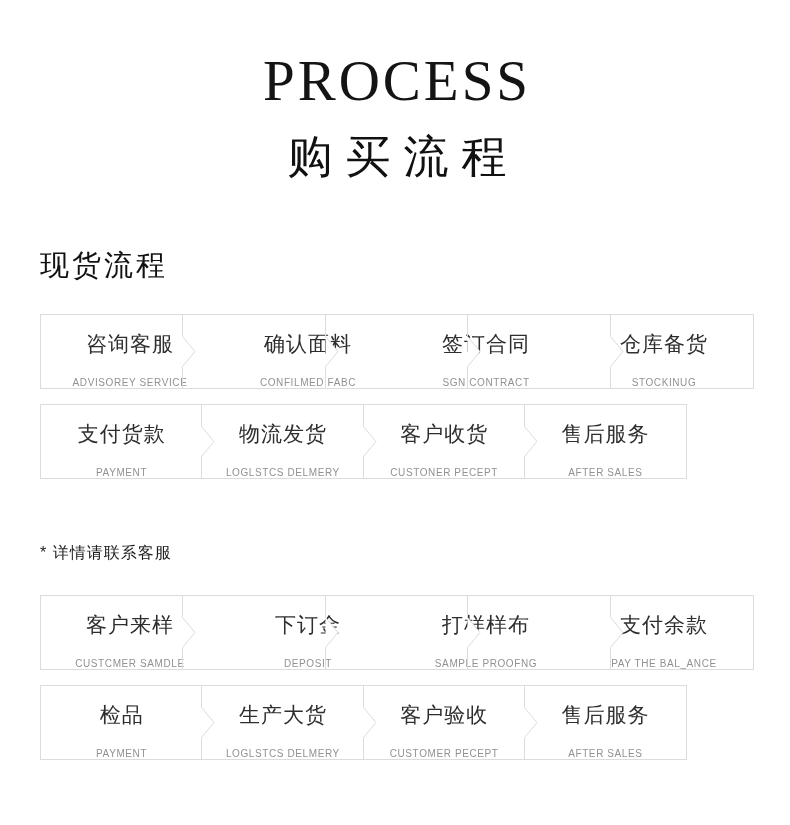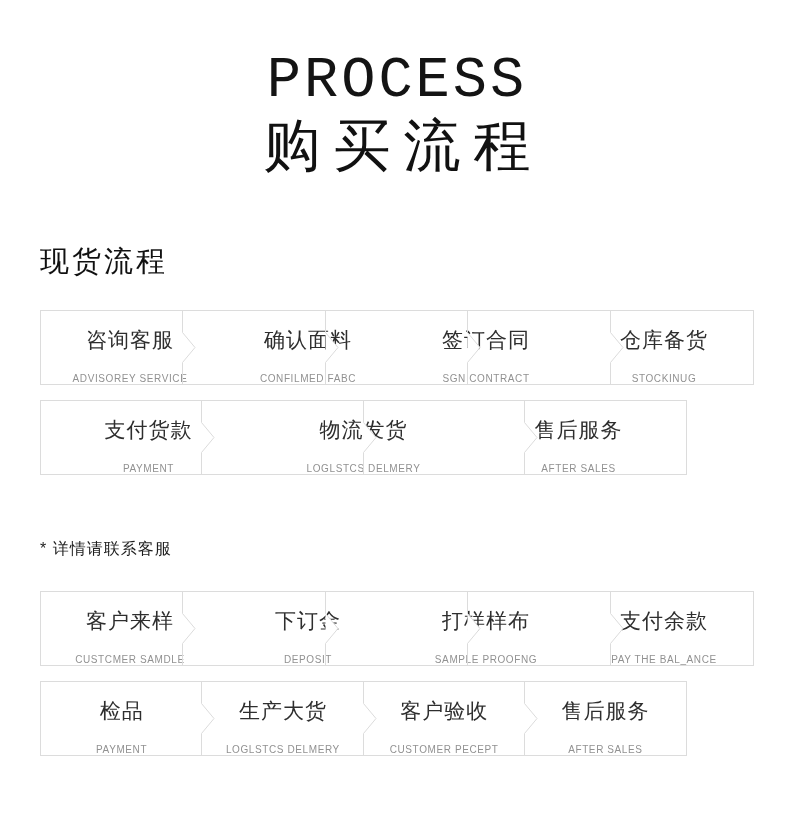--- a/index.html
+++ b/index.html
@@ -7,28 +7,28 @@
   body {
     width:790px; height:825px; margin:0 auto; overflow:hidden;
     font-family:"Liberation Sans","DejaVu Sans",sans-serif;
     color:#222;
   }
   .page { width:714px; margin:0 0 0 40px; }
 
   
   .hero { text-align:center; padding-top:50px; }
   .hero-en {
-    font-family:Liberation Mono, monospace;
+    font-family:Liberation Serif, serif;
     font-size:57px; font-weight:400; letter-spacing:3px;
     color:#141414; line-height:1.1;
   }
   .hero-zh {
-    font-size:57px; font-weight:500; letter-spacing:13px;
+    font-size:45px; font-weight:500; letter-spacing:13px;
     padding-left:13px; 
-    color:#111; line-height:1.15;
+    color:#111; margin-top:18px; line-height:1.15;
   }
 
   
   .section-head {
     display:flex; justify-content:space-between; align-items:flex-start;
     margin-top:64px; margin-bottom:28px;
   }
   .section-title {
     font-size:29px; font-weight:500; letter-spacing:3px; color:#111;
   }
@@ -117,20 +117,24 @@
   <div class="flow-row cells-4">
     <div class="cell">
       <div class="zh">支付货款</div>
       <div class="en">PAYMENT</div>
     </div>
     <div class="cell">
       <div class="zh">物流发货</div>
       <div class="en">LOGLSTCS DELMERY</div>
     </div>
     <div class="cell">
+      <div class="zh">客户收货</div>
+      <div class="en">CUSTONER PECEPT</div>
+    </div>
+    <div class="cell">
       <div class="zh">售后服务</div>
       <div class="en">AFTER SALES</div>
     </div>
     <span class="sep p1">
         <svg width="14" height="73" viewBox="0 0 14 73">
           <path d="M0.5 0 V21.5 L13 36.5 L0.5 51.5 V73" fill="#ffffff" stroke="#dcdcdc" stroke-width="1"></path>
         </svg>
       </span>
     <span class="sep p2">
         <svg width="14" height="73" viewBox="0 0 14 73">

